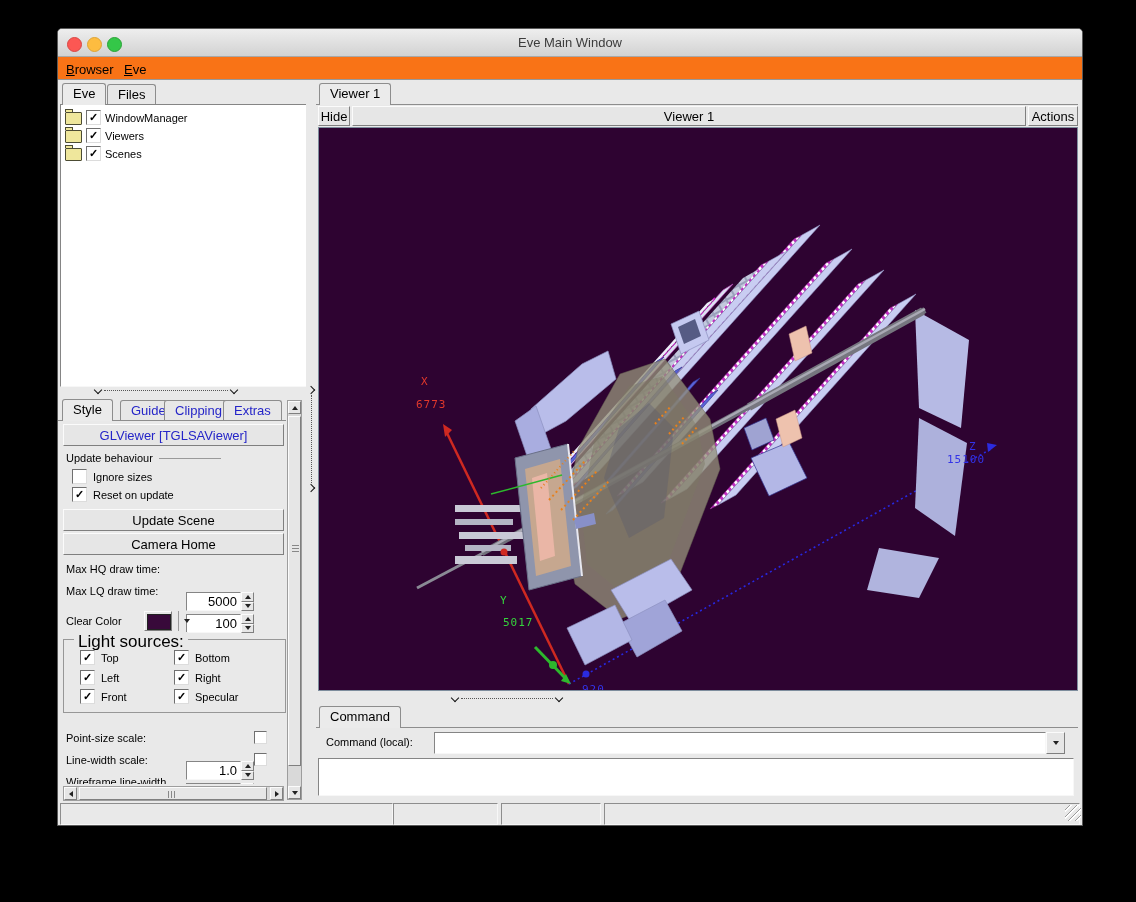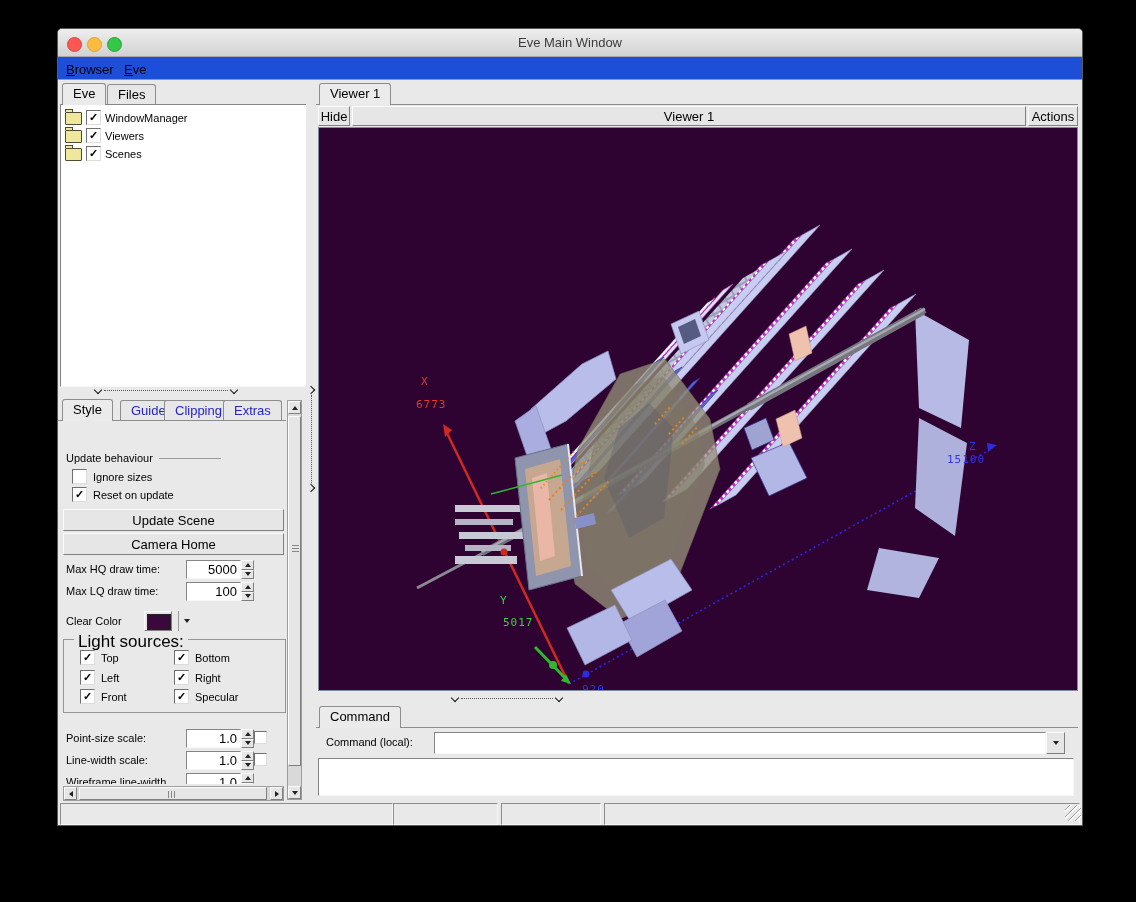--- a/index.html
+++ b/index.html
@@ -10,40 +10,40 @@
        border:1px solid #5a5a5a;border-radius:5px 5px 0 0;box-shadow:0 12px 34px rgba(0,0,0,.65);}
   
   .titlebar{left:0;top:0;width:100%;height:28px;border-radius:4px 4px 0 0;
             background:linear-gradient(#eeeeee,#d2d2d2);border-bottom:1px solid #a8a8a8;}
   .tl{position:absolute;top:8px;width:13px;height:13px;border-radius:50%;}
   .tl.red{left:9px;background:#fc5753;border:1px solid #d94744;}
   .tl.yel{left:29px;background:#fdbc40;border:1px solid #dea435;}
   .tl.grn{left:49px;background:#34c748;border:1px solid #2aa337;}
   .title{position:absolute;left:0;right:0;top:6px;text-align:center;font-size:13px;color:#3c3c3c;}
   
-  .menubar{left:0;top:28px;width:100%;height:23px;background:#1d4ed8;border-bottom:1px solid #989898;}
+  .menubar{left:0;top:28px;width:100%;height:23px;background:#f97316;border-bottom:1px solid #989898;}
   .menu-item{position:absolute;top:3px;font-size:13px;color:#000;padding:2px 4px;}
   .u{text-decoration:underline;}
   
   .tab{position:absolute;height:20px;background:#e7e7e7;border:1px solid #8d8d8d;border-bottom:none;
        border-radius:3px 3px 0 0;font-size:13px;padding:2px 10px 0 10px;color:#000;}
   .tab.active{height:22px;background:#ebebeb;z-index:6;}
   .tab.blue{color:#2525c8;}
   
   .sunken{border:1px solid;border-color:#858585 #f7f7f7 #f7f7f7 #858585;background:#fff;}
   .raised{border:1px solid;border-color:#fbfbfb #7f7f7f #7f7f7f #fbfbfb;background:#e6e6e6;}
   .btn{font-size:13px;text-align:center;color:#000;}
   .panel-line{border-top:1px solid #8d8d8d;}
   
   .cb{display:inline-block;width:13px;height:13px;background:#fff;border:1px solid;
       border-color:#6f6f6f #dcdcdc #dcdcdc #6f6f6f;text-align:center;vertical-align:middle;flex:none;}
   .cb-mark{display:block;font-weight:bold;font-size:11px;line-height:12px;color:#000;}
   .cbrow{position:absolute;display:flex;align-items:center;gap:6px;font-size:13px;height:15px;}
   
-  .spin{position:absolute;display:flex;height:19px;}
+  .spin{position:absolute;display:flex;height:19px;margin-top:32px;}
   .spin-val{width:47px;text-align:right;font-size:13px;padding:1px 3px 0 3px;
             border:1px solid;border-color:#858585 #f7f7f7 #f7f7f7 #858585;background:#fff;}
   .spin-btns{width:13px;display:flex;flex-direction:column;}
   .spin-b{flex:1;background:#e6e6e6;border:1px solid;border-color:#fbfbfb #7f7f7f #7f7f7f #fbfbfb;
           display:flex;align-items:center;justify-content:center;}
   
   .tri-up{width:0;height:0;border-left:3px solid transparent;border-right:3px solid transparent;border-bottom:4px solid #222;}
   .tri-dn{width:0;height:0;border-left:3px solid transparent;border-right:3px solid transparent;border-top:4px solid #222;}
   .tri-l{width:0;height:0;border-top:3px solid transparent;border-bottom:3px solid transparent;border-right:4px solid #222;}
   .tri-r{width:0;height:0;border-top:3px solid transparent;border-bottom:3px solid transparent;border-left:4px solid #222;}
@@ -129,20 +129,21 @@
     <span class="dotline-h" style="left:9px;right:9px;top:3px;"></span>
     <span class="car dn" style="right:0;top:0;"></span>
   </div>
 
   <div class="abs tab active" style="left:4px;top:370px;"><span>Style</span></div>
   <div class="abs tab blue" style="left:62px;top:371px;"><span>Guides</span></div>
   <div class="abs tab blue" style="left:106px;top:371px;"><span>Clipping</span></div>
   <div class="abs tab blue" style="left:165px;top:371px;"><span>Extras</span></div>
 
   <div class="abs" style="left:0;top:391px;width:228px;height:364px;overflow:hidden;border-top:1px solid #8d8d8d;">
+    <div class="abs raised btn" style="left:5px;top:3px;width:221px;height:22px;line-height:21px;color:#2525c8;">GLViewer [TGLSAViewer]</div>
 
     <div class="abs" style="left:8px;top:31px;width:212px;display:flex;align-items:center;gap:6px;">
       <span class="lbl">Update behaviour</span>
       <span style="flex:1;border-top:1px solid #9a9a9a;max-width:62px;"></span>
     </div>
     <div class="cbrow" style="left:14px;top:48px;">
       <span class="cb">
             <span class="cb-mark"></span>
           </span>
       <span class="lbl">Ignore sizes</span>

